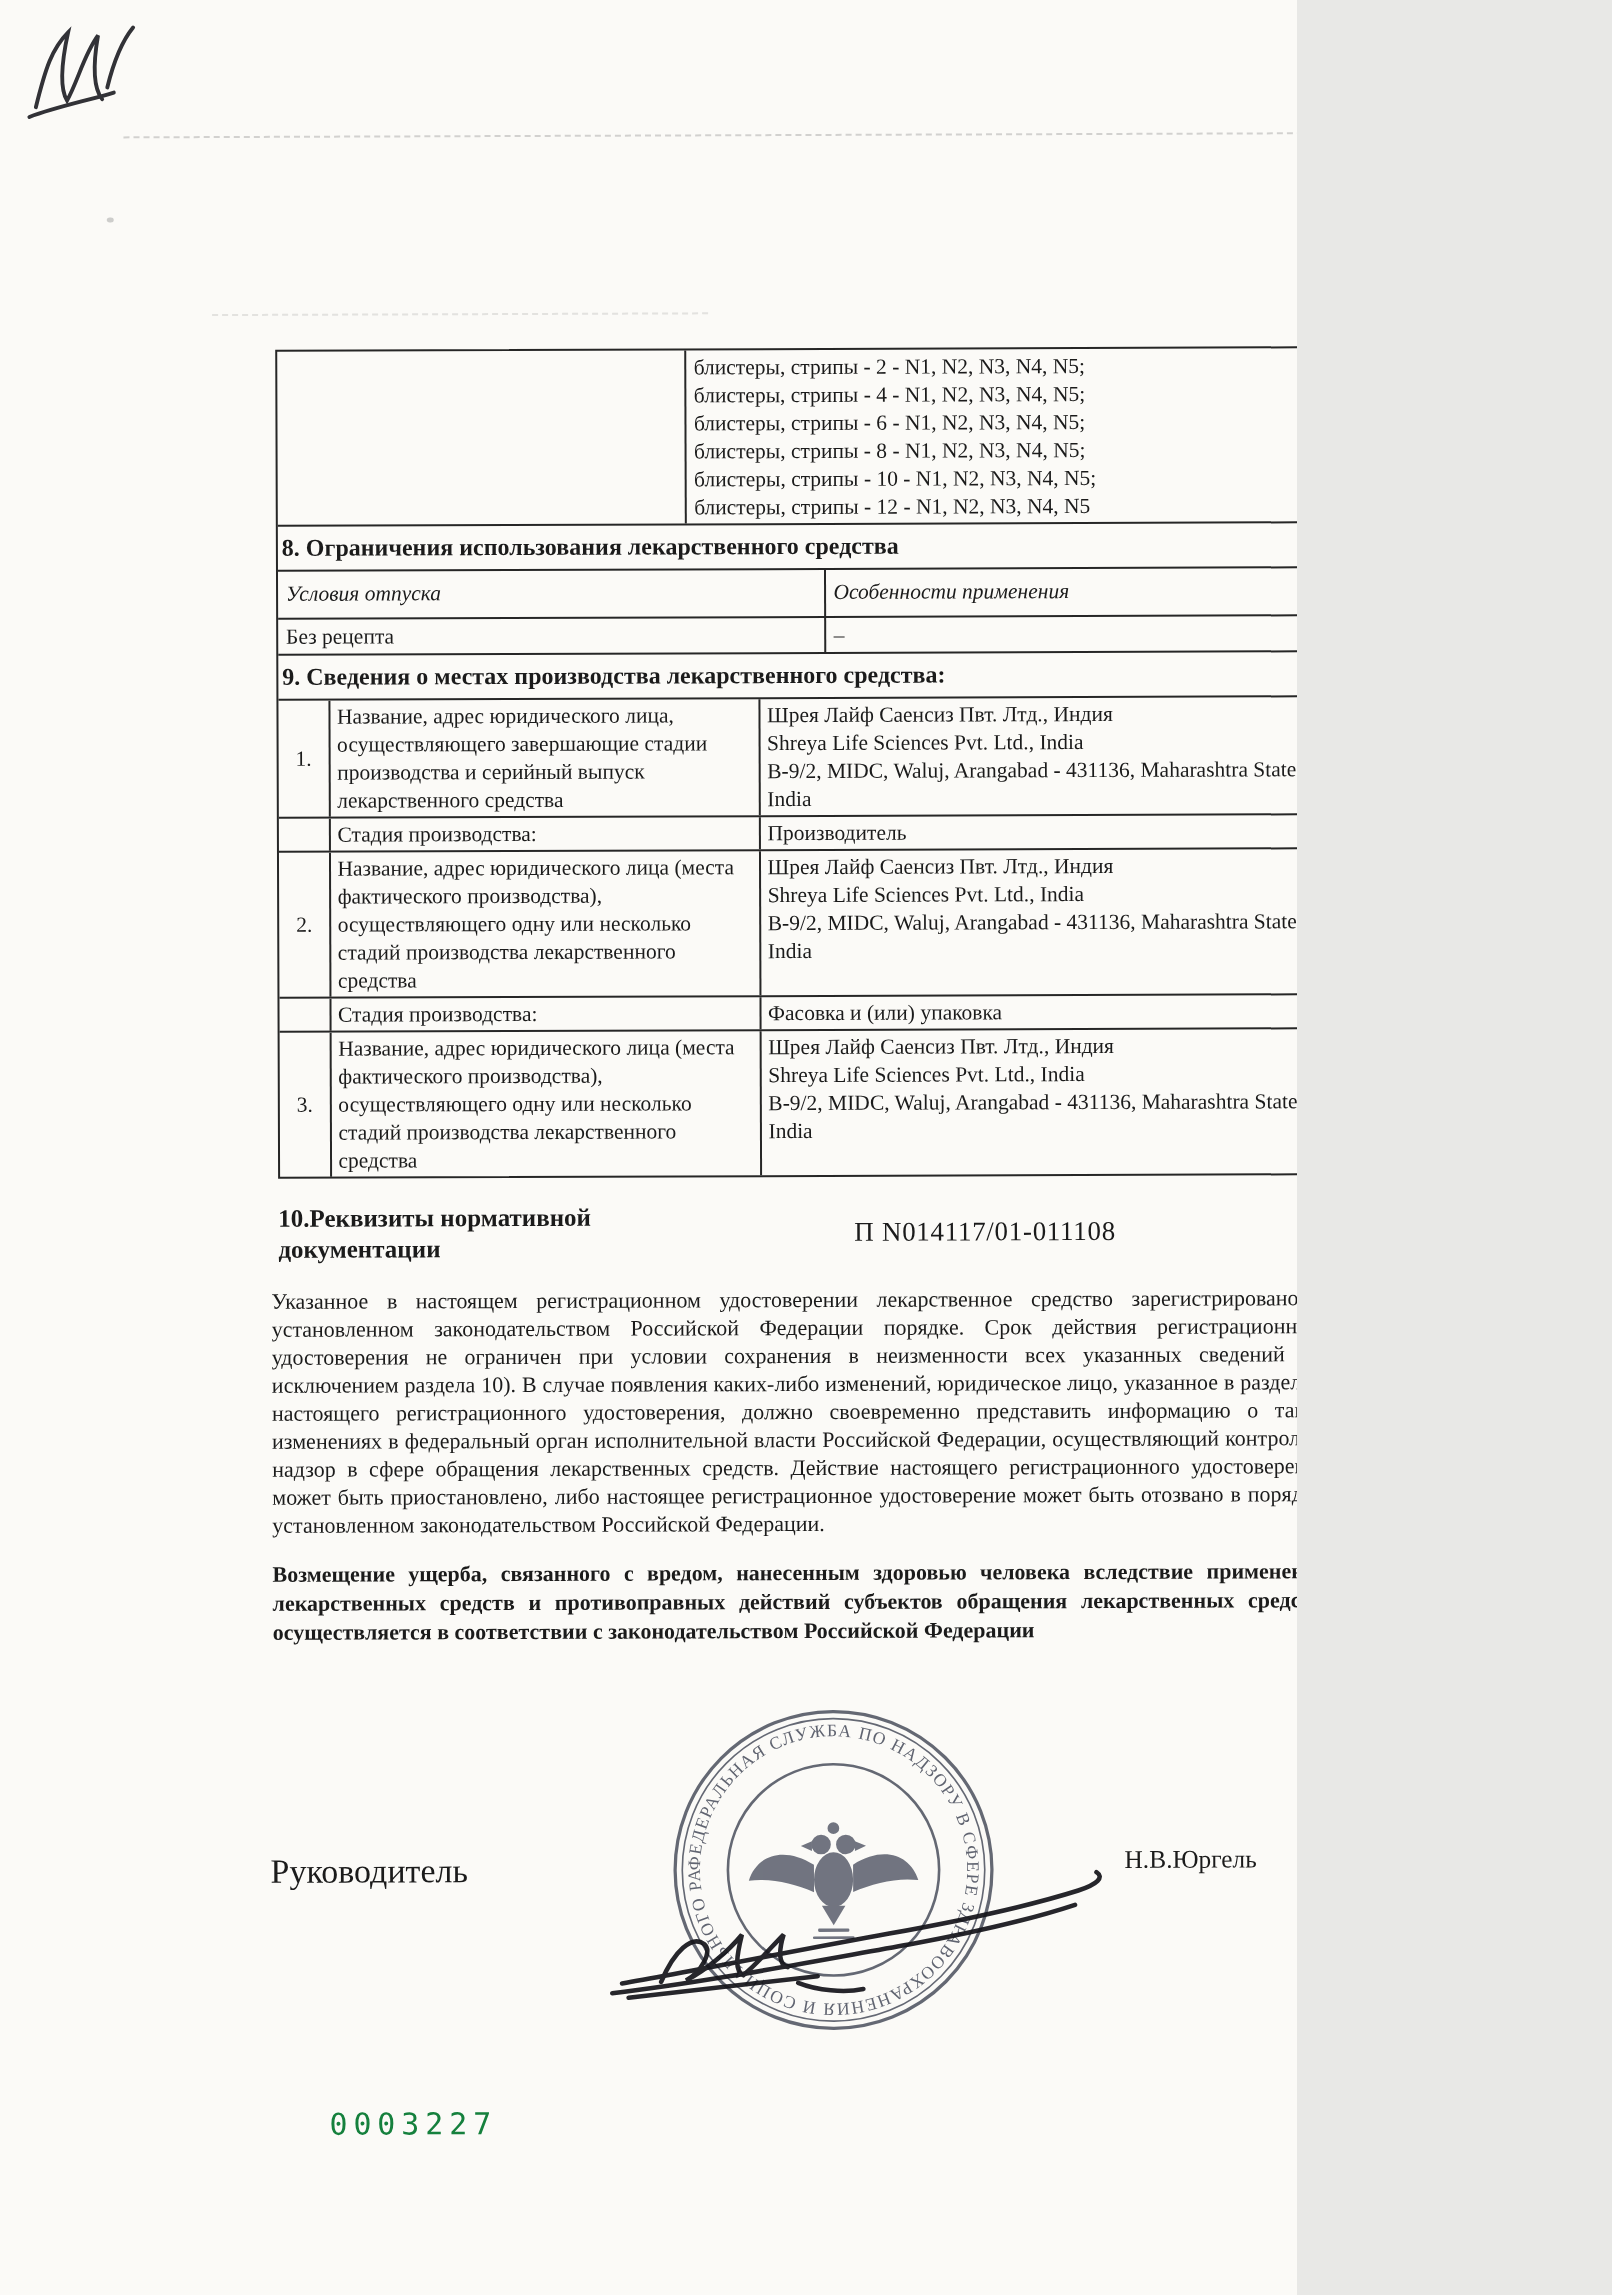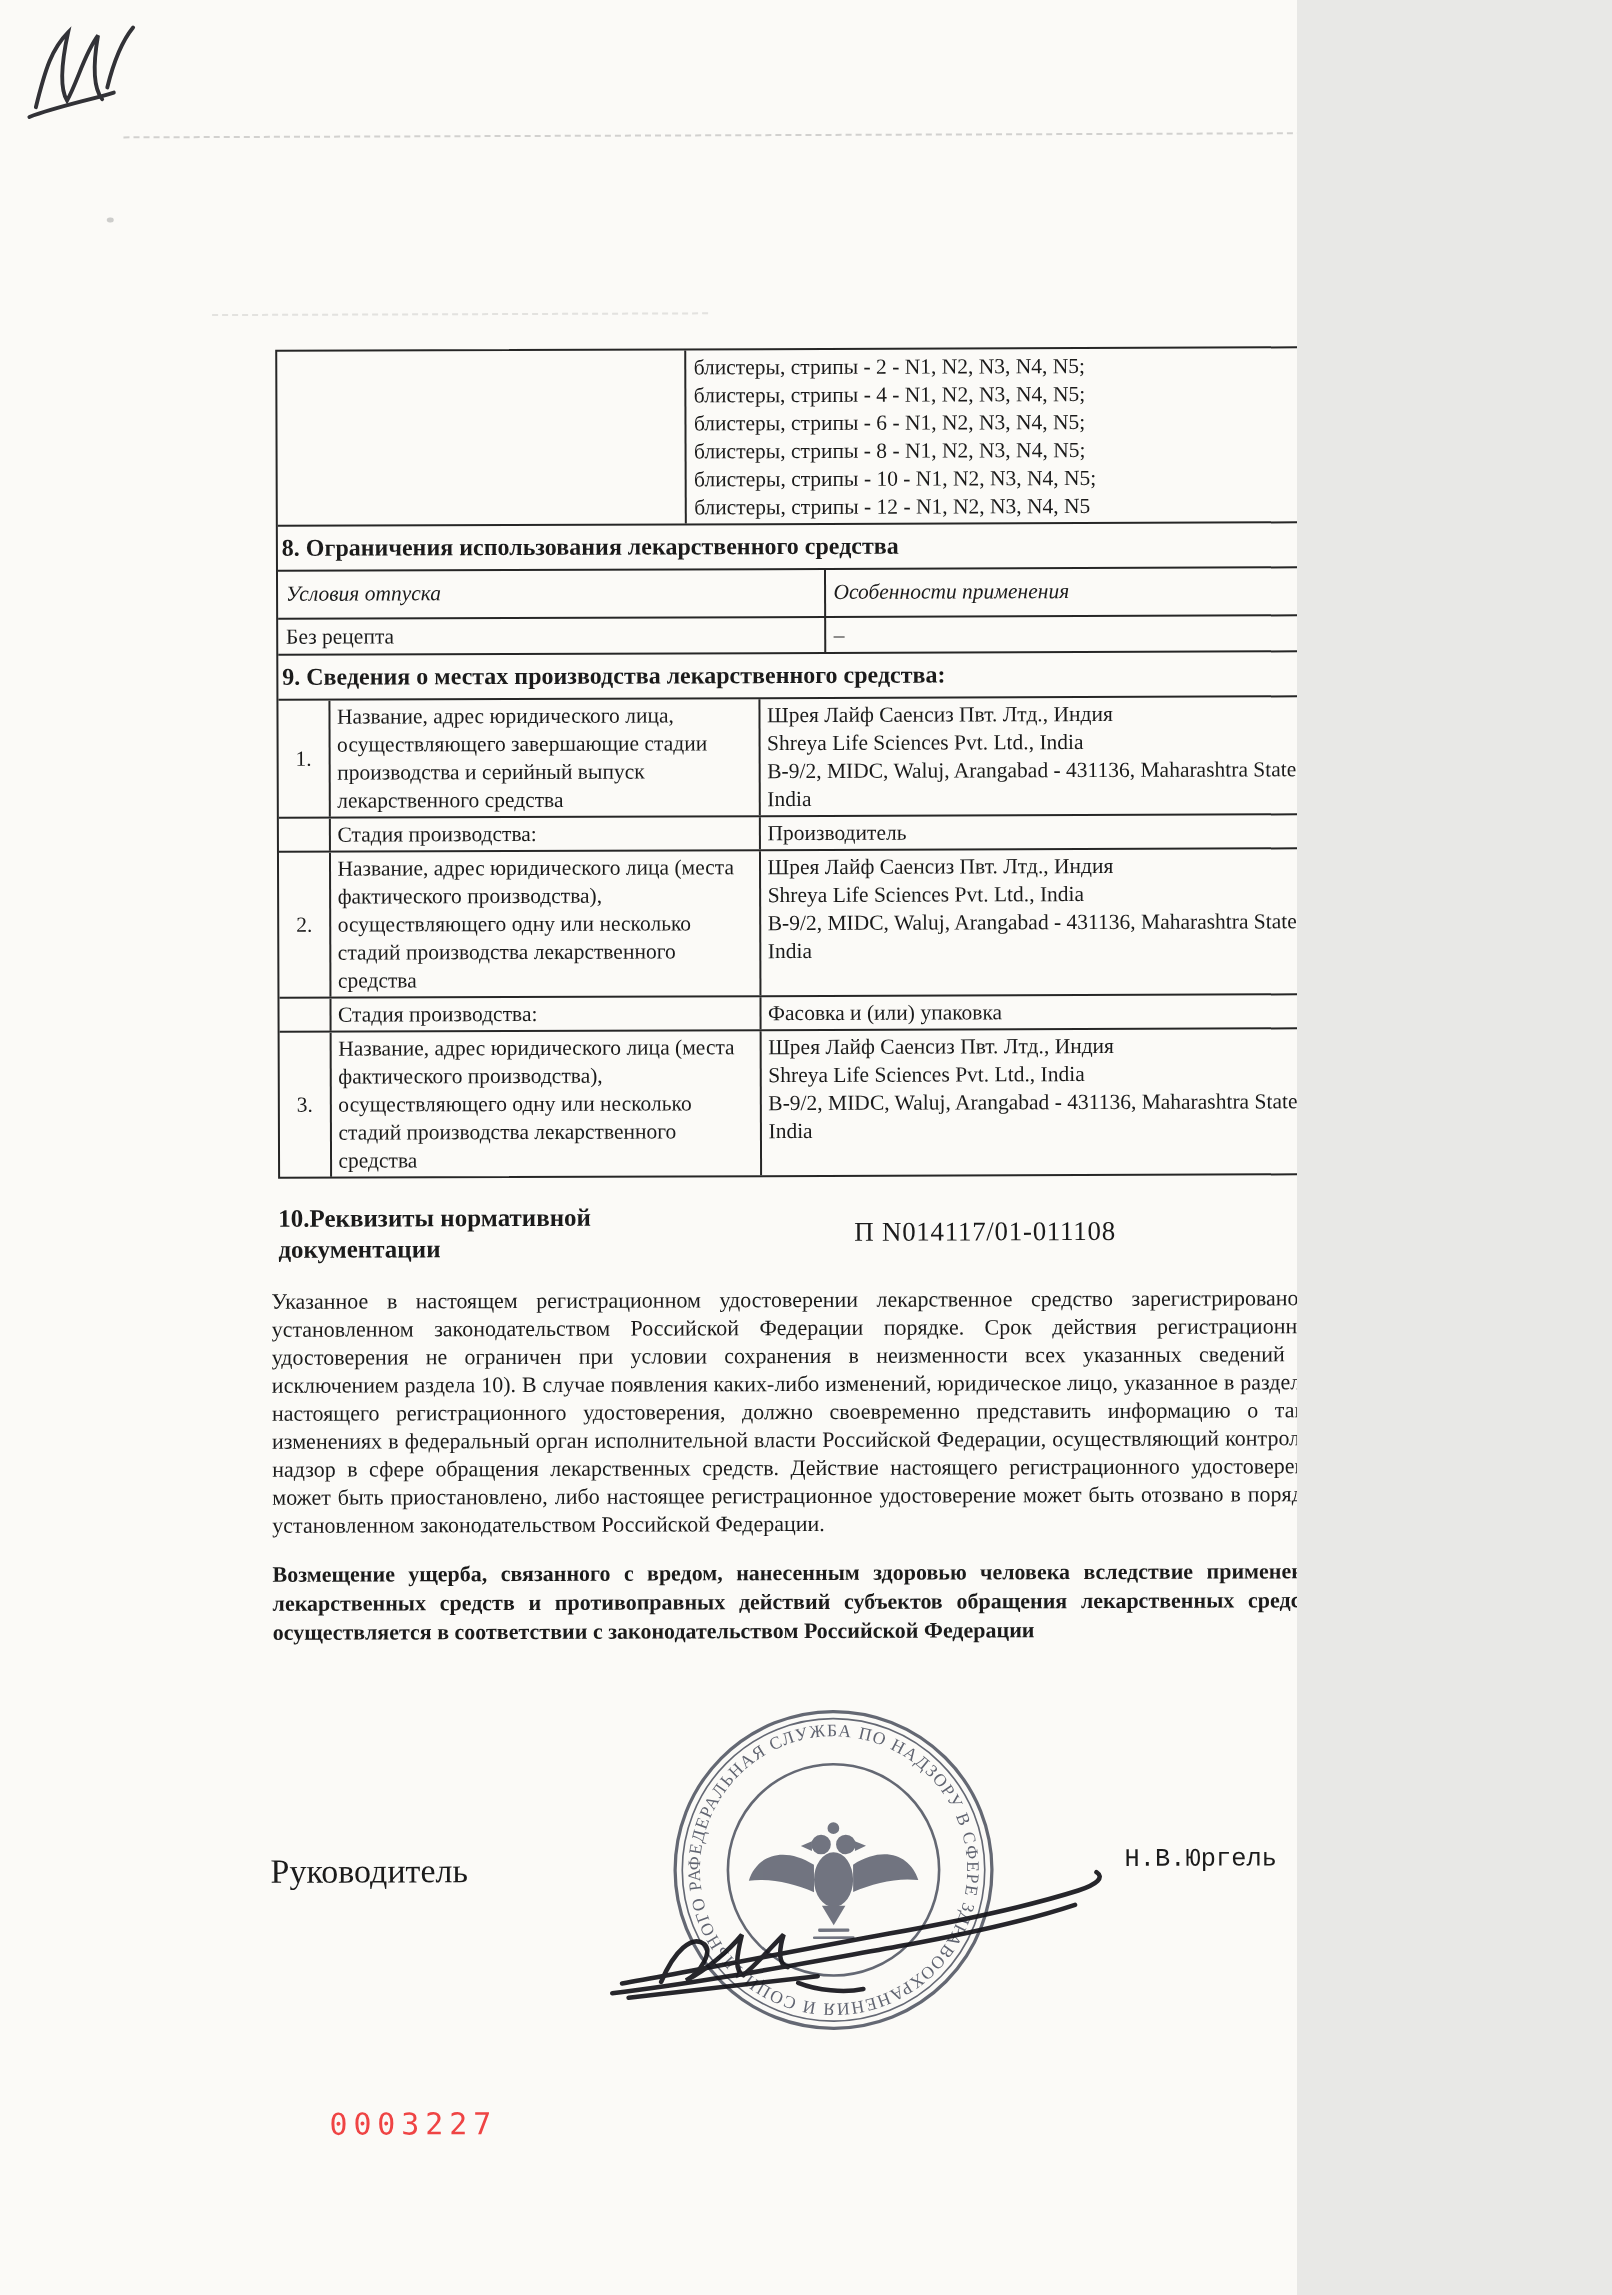--- a/index.html
+++ b/index.html
@@ -40,23 +40,23 @@
   .s10-head{position:absolute;left:278px;top:1201px;width:404px;font-weight:bold;font-size:25px;line-height:31px;white-space:pre-line;}
   .s10-num{position:absolute;left:854px;top:1217px;font-size:27px;letter-spacing:0.7px;}
 
   
   .paras{position:absolute;left:271px;top:1286px;width:1056px;font-size:22px;line-height:28px;text-align:justify;}
   .paras p{margin:0 0 0 0;}
   .paras p.second{margin-top:19.6px;font-weight:bold;line-height:29px;}
 
   
   .role{position:absolute;left:268px;top:1851px;font-size:34px;}
-  .head-name{position:absolute;left:1122px;top:1846px;font-size:25.4px;font-family:Liberation Mono, monospace;}
+  .head-name{position:absolute;left:1122px;top:1846px;font-size:25.4px;}
 
-  .serial{position:absolute;left:326px;top:2105px;font-family:"DejaVu Sans Mono", monospace;font-size:30px;letter-spacing:5.9px;color:#ef4444;}
+  .serial{position:absolute;left:326px;top:2105px;font-family:"DejaVu Sans Mono", monospace;font-size:30px;letter-spacing:5.9px;color:#15803d;}
 
   .stamp-wrap{position:absolute;left:655px;top:1694px;width:352px;height:352px;}
   .sig-wrap{position:absolute;left:580px;top:1787px;width:600px;height:248px;}
   .corner-scribble{position:absolute;left:19.6px;top:6.5px;width:143px;height:130px;}
 </style>
 </head>
 <body>
 
 <div class="page">
   <div class="content">

